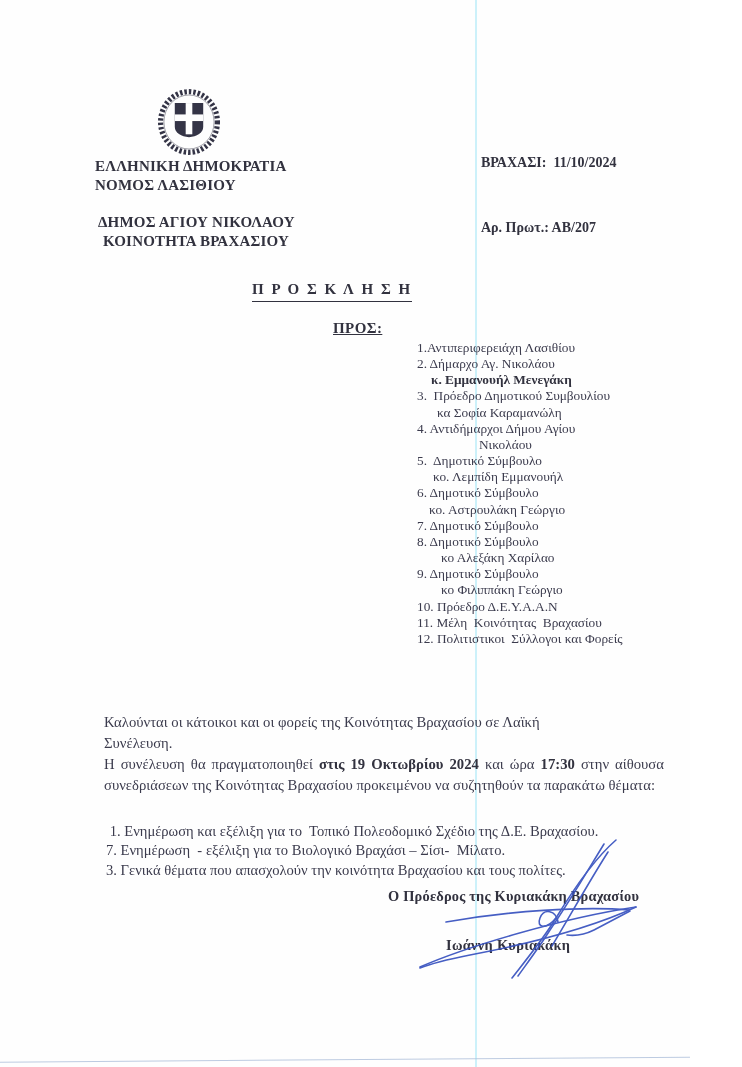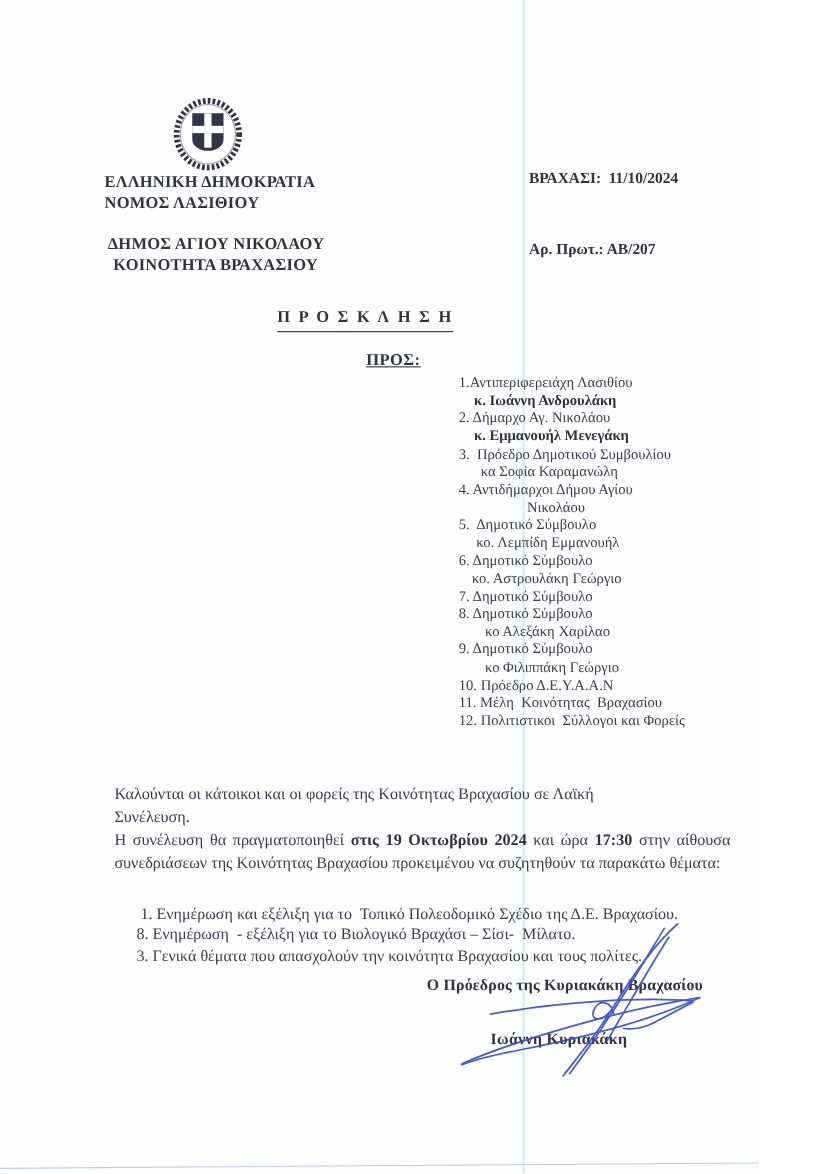--- a/index.html
+++ b/index.html
@@ -44,21 +44,21 @@
   .r2-6{padding-left:12px;}
   .r2-7,.r2-8,.r2-9{padding-left:24px;}
   .r2-12{padding-left:12px;}
 
   
   .body-block{left:104px;top:712px;width:560px;font-size:14.7px;line-height:20.9px;}
   .body-block .jp{text-align:justify;}
   .body-block span.blk{display:block;}
 
   
-  .agenda{left:124px;top:822px;width:610px;font-size:14.6px;line-height:19.25px;}
+  .agenda{left:106px;top:822px;width:610px;font-size:14.6px;line-height:19.25px;}
   .agenda div{white-space:pre;}
 
   
   .sig-role{left:388px;top:888px;font-size:14.4px;letter-spacing:.2px;}
   .sig-name{left:446px;top:937px;font-size:14.4px;letter-spacing:.3px;}
   .sig-svg{left:408px;top:830px;width:240px;height:160px;pointer-events:none;}
 </style>
 </head>
 <body>
 
@@ -89,21 +89,20 @@
   <div class="abs hdr-right b">
     <div class="pre">ΒΡΑΧΑΣΙ:  11/10/2024</div>
     <div class="proto pre">Αρ. Πρωτ.: ΑΒ/207</div>
   </div>
 
   <div class="abs doc-title b pre">Π Ρ Ο Σ Κ Λ Η Σ Η</div>
   <div class="abs to-label b">ΠΡΟΣ:</div>
 
   <div class="abs recipients">
     <div>1.Αντιπεριφερειάχη Λασιθίου</div>
-    <div class="b r2-1">κ. Ιωάννη Ανδρουλάκη</div>
     <div>2. Δήμαρχο Αγ. Νικολάου</div>
     <div class="b r2-2">κ. Εμμανουήλ Μενεγάκη</div>
     <div>3.  Πρόεδρο Δημοτικού Συμβουλίου</div>
     <div class="r2-3">κα Σοφία Καραμανώλη</div>
     <div>4. Αντιδήμαρχοι Δήμου Αγίου</div>
     <div class="r2-4">Νικολάου</div>
     <div>5.  Δημοτικό Σύμβουλο</div>
     <div class="r2-5">κο. Λεμπίδη Εμμανουήλ</div>
     <div>6. Δημοτικό Σύμβουλο</div>
     <div class="r2-6">κο. Αστρουλάκη Γεώργιο</div>
@@ -118,21 +117,21 @@
   </div>
 
   <div class="abs body-block">
     <span class="blk">Καλούνται οι κάτοικοι και οι φορείς της Κοινότητας  Βραχασίου σε Λαϊκή</span>
     <span class="blk">Συνέλευση.</span>
     <div class="jp"><span>Η συνέλευση θα πραγματοποιηθεί </span><span class="b">στις 19 Οκτωβρίου  2024</span><span>  και ώρα </span><span class="b">17:30</span><span> στην αίθουσα συνεδριάσεων της Κοινότητας Βραχασίου προκειμένου να συζητηθούν τα παρακάτω θέματα:</span></div>
   </div>
 
   <div class="abs agenda">
     <div> 1. Ενημέρωση και εξέλιξη για το  Τοπικό Πολεοδομικό Σχέδιο της Δ.Ε. Βραχασίου.</div>
-    <div>8. Ενημέρωση  - εξέλιξη για το Βιολογικό Βραχάσι – Σίσι-  Μίλατο.</div>
+    <div>7. Ενημέρωση  - εξέλιξη για το Βιολογικό Βραχάσι – Σίσι-  Μίλατο.</div>
     <div>3. Γενικά θέματα που απασχολούν την κοινότητα Βραχασίου και τους πολίτες.</div>
   </div>
 
   <div class="abs sig-role b">Ο Πρόεδρος της Κυριακάκη  Βραχασίου</div>
   <div class="abs sig-name b">Ιωάννη Κυριακάκη</div>
 
   <div class="abs sig-svg">
     <svg width="240" height="160" viewBox="0 0 240 160" fill="none">
       <g stroke="#3751bf" stroke-width="1.6" stroke-linecap="round" opacity=".92">
         <path d="M208,10 C185,30 165,60 148,88 C136,108 118,130 104,148"></path>

